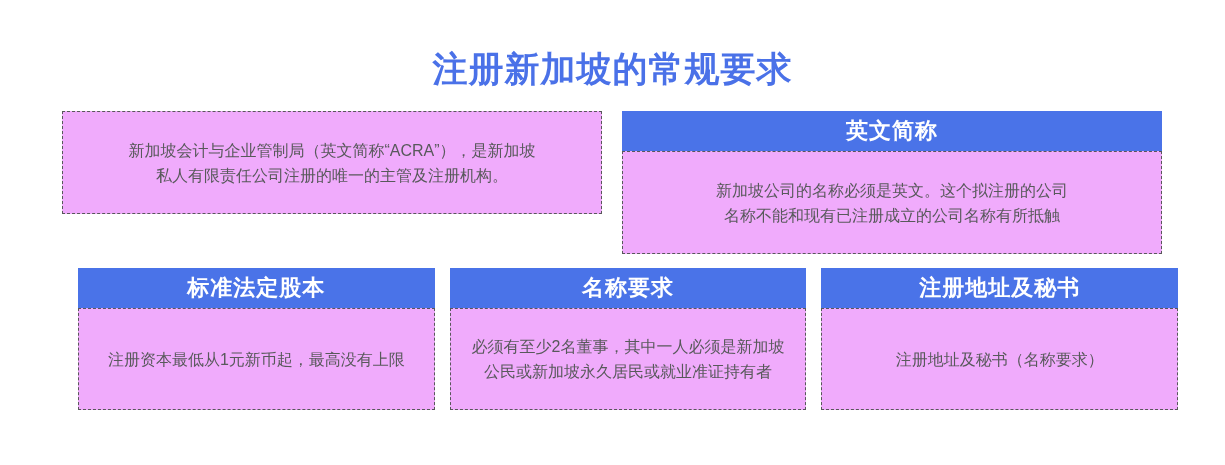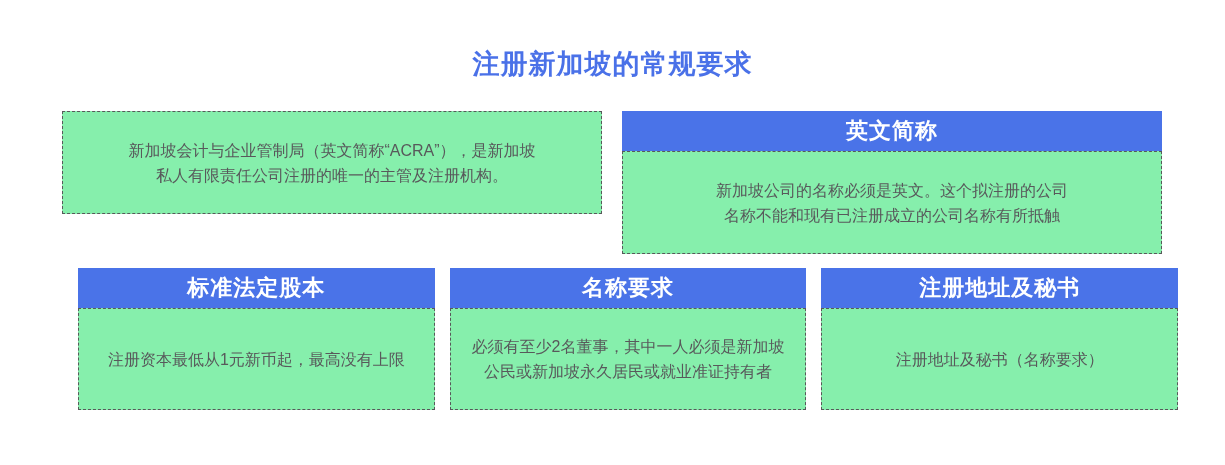--- a/index.html
+++ b/index.html
@@ -13,21 +13,21 @@
     width: 1225px;
     height: 465px;
     background: #ffffff;
     overflow: hidden;
   }
   .page-title {
     margin: 0;
     padding-top: 46px;
     height: 40px;
     text-align: center;
-    font-size: 27px;
+    font-size: 35px;
     font-weight: bold;
     color: #4A71E8;
     letter-spacing: 1px;
   }
   .row {
     display: flex;
     width: 1100px;
     margin-left: 62px;
   }
   .row-1 {
@@ -50,21 +50,21 @@
     color: #ffffff;
     font-size: 22px;
     font-weight: bold;
     display: flex;
     align-items: center;
     justify-content: center;
     letter-spacing: 1px;
   }
   .card-body {
     border: 1px dashed #58585A;
-    background: #86efac;
+    background: #f0abfc;
     color: #58595B;
     font-size: 16px;
     line-height: 25px;
     text-align: center;
     display: flex;
     align-items: center;
     justify-content: center;
     white-space: pre-line;
     padding: 0 20px;
     box-sizing: border-box;

